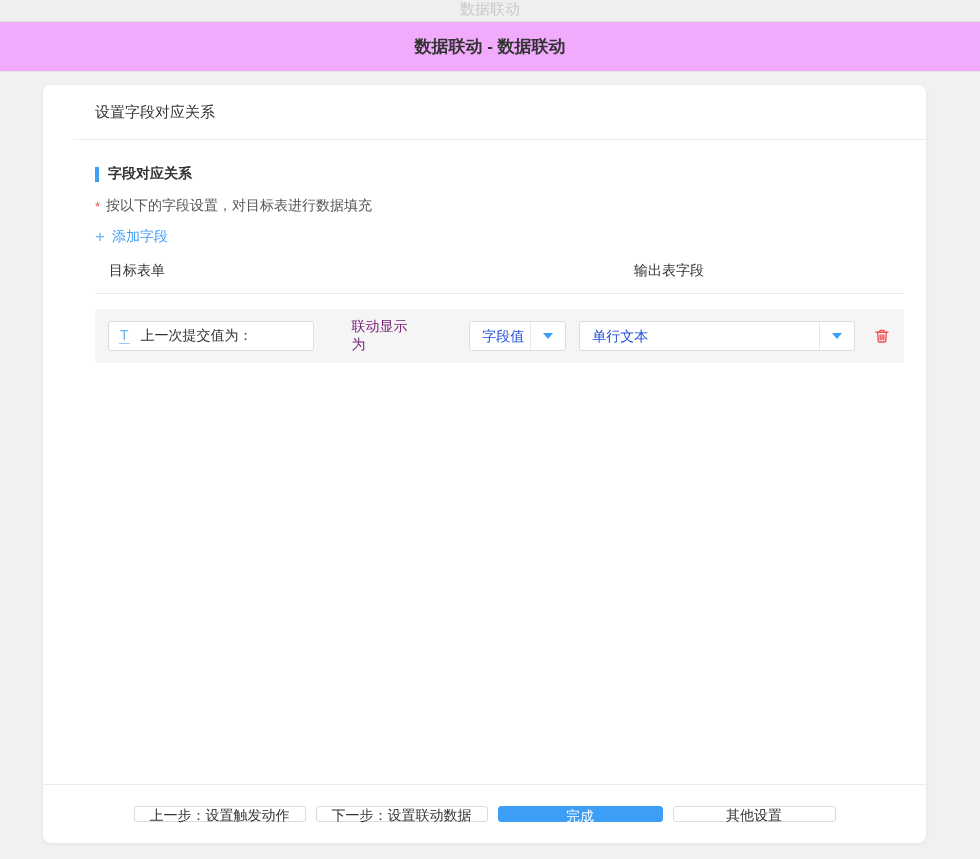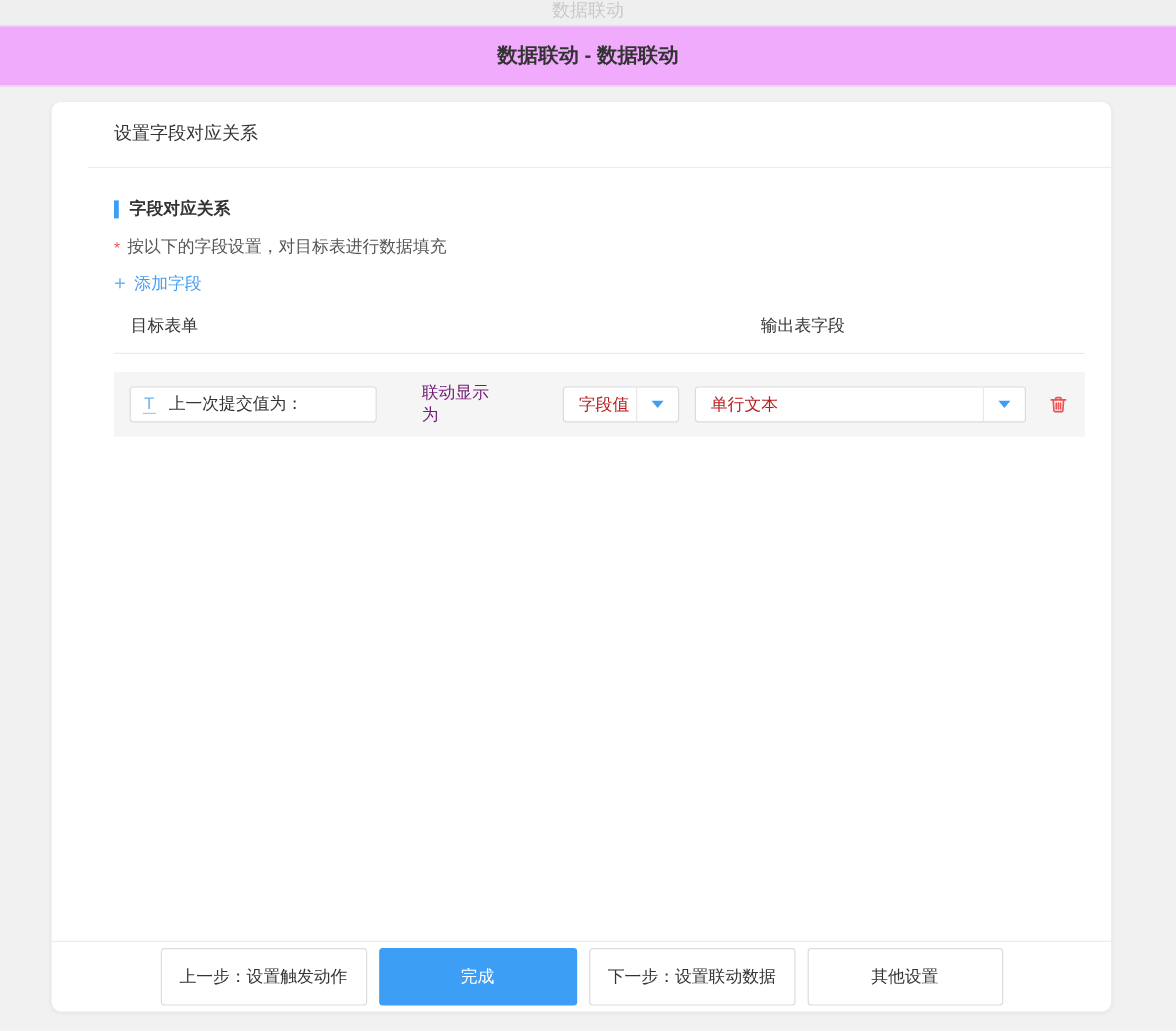--- a/index.html
+++ b/index.html
@@ -65,21 +65,21 @@
     font-size:14px;color:#6fb3f2;border-bottom:1px solid #9cc9f7;
     line-height:15px;padding:0 1px;
   }
   .field-input .field-text{margin-left:11px;font-size:14px;color:#333;text-align:right;}
   .mid-label{font-size:14px;color:#701a75;margin-left:37px;}
   .select{
     display:flex;height:30px;box-sizing:border-box;background:#fff;
     border:1px solid #dcdcdc;border-radius:3px;cursor:pointer;
   }
   .select .sel-text{
-    flex:1;font-size:14px;color:#b91c1c;line-height:28px;padding:0 12px;
+    flex:1;font-size:14px;color:#1d4ed8;line-height:28px;padding:0 12px;
     white-space:nowrap;overflow:hidden;
   }
   .select .sel-caret{
     width:34px;border-left:1px solid #e8e8e8;
     display:flex;align-items:center;justify-content:center;
   }
   .caret-down{
     width:0;height:0;border-left:5px solid transparent;border-right:5px solid transparent;
     border-top:6px solid #3D9EF5;
   }
@@ -88,21 +88,21 @@
   .trash-btn{
     margin-left:17px;width:20px;height:20px;border:none;background:transparent;
     padding:0;display:flex;align-items:center;justify-content:center;cursor:pointer;
   }
   .card-footer{
     position:absolute;left:0;right:0;bottom:0;height:58px;
     border-top:1px solid #ebebeb;
     display:flex;align-items:center;justify-content:center;gap:10px;
   }
   .btn{
-    height:48px;box-sizing:border-box;font-size:14px;border-radius:3px;cursor:pointer;
+    height:16px;box-sizing:border-box;font-size:14px;border-radius:3px;cursor:pointer;
     font-family:Liberation Serif, serif;
   }
   .btn-default{background:#fff;border:1px solid #dcdcdc;color:#333;padding:0 15px;min-width:163px;}
   .btn-primary{background:#3D9EF5;border:1px solid #3D9EF5;color:#fff;min-width:165px;}
 </style>
 </head>
 <body>
 
 <div class="top-strip">
   <span class="bg-text">数据联动</span>
@@ -175,19 +175,19 @@
               <path d="M14.4 10.5v6.5"></path>
             </svg>
           </span>
         </button>
 
       </div>
     </div>
 
     <div class="card-footer">
       <button class="btn btn-default">上一步：设置触发动作</button>
+      <button class="btn btn-default">下一步：设置联动数据</button>
       <button class="btn btn-primary">完成</button>
-      <button class="btn btn-default">下一步：设置联动数据</button>
       <button class="btn btn-default">其他设置</button>
     </div>
 
   </div>
 </div>
 
 </body></html>

